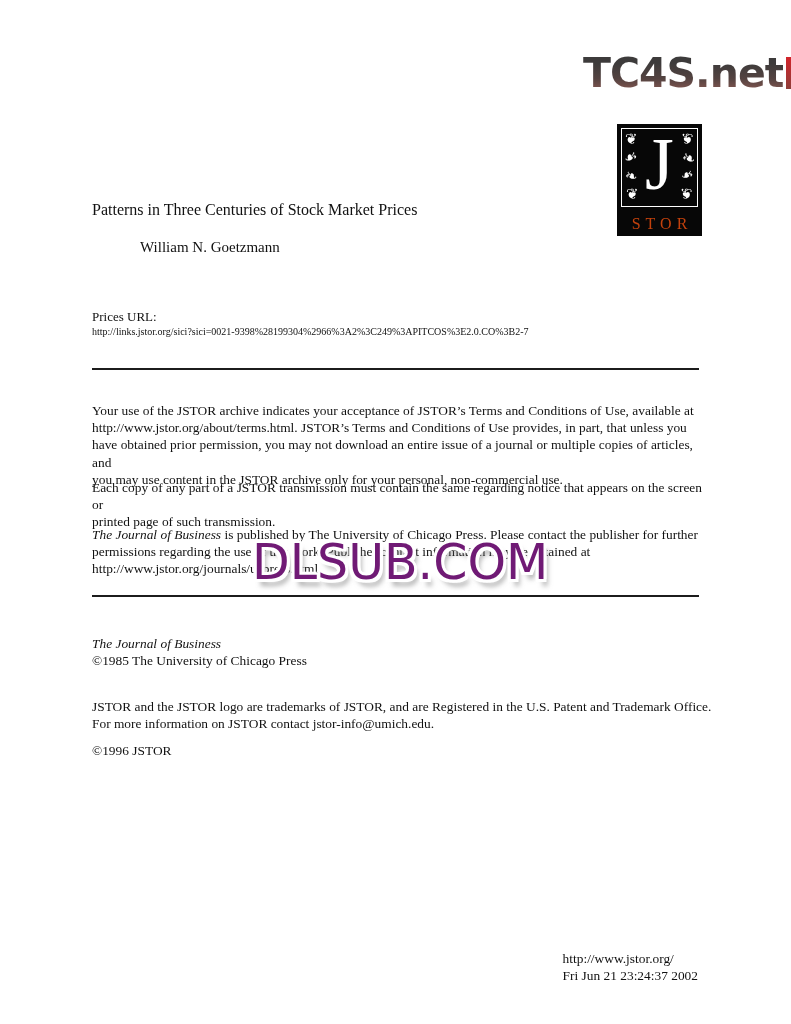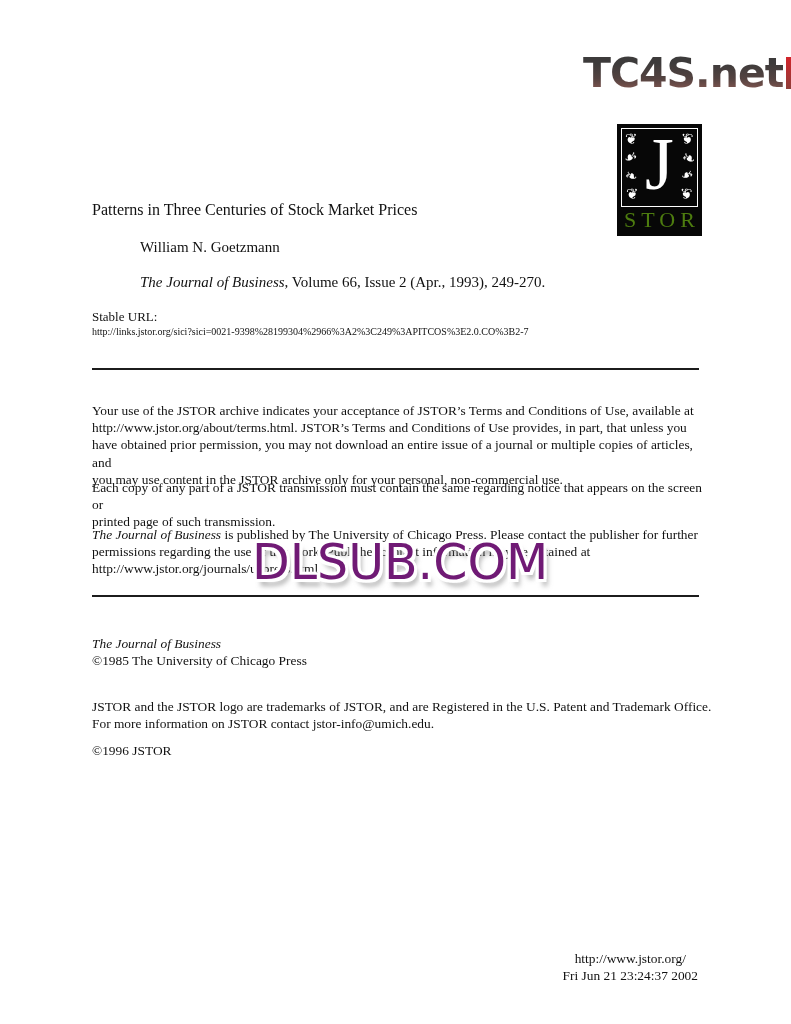--- a/index.html
+++ b/index.html
@@ -86,24 +86,24 @@
   .o5 { right: 8px; top: 44px; transform: rotate(-15deg) scaleX(-1); }
   .o6 { left: 9px;  top: 63px; }
   .o7 { right: 9px; top: 63px; transform: scaleX(-1); }
   .jstor-stor {
     position: absolute;
     left: 0;
     bottom: 3px;
     width: 100%;
     text-align: center;
     font-family: "Liberation Serif", serif;
-    font-size: 22px;
+    font-size: 16px;
     letter-spacing: 5px;
     text-indent: 5px;
-    color: #4d7c0f;
+    color: #c2410c;
   }
 
   
   .article-title {
     position: absolute;
     left: 92px;
     top: 153px;
     font-size: 16px;
     font-weight: normal;
   }
@@ -199,21 +199,21 @@
     left: 92px;
     top: 695px;
     font-size: 13.4px;
   }
 
   
   .footer-right {
     position: absolute;
     right: 93px;
     top: 902px;
-    text-align: center;
+    text-align: left;
     font-size: 13.4px;
     line-height: 17.2px;
   }
 
   
   .traders {
     position: absolute;
     left: 483px;
     top: 980px;
     font-family: "DejaVu Sans", sans-serif;
@@ -246,25 +246,22 @@
     <span class="ornament o4">❧</span>
     <span class="ornament o5">❧</span>
     <span class="ornament o6">❦</span>
     <span class="ornament o7">❦</span>
     <div class="jstor-j">J</div>
     <div class="jstor-stor">STOR</div>
   </div>
 
   <div class="article-title">Patterns in Three Centuries of Stock Market Prices</div>
   <div class="article-author">William N. Goetzmann</div>
-  <div class="article-citation">
-    <span class="italic">The Journal of Business</span><span>, Volume 66, Issue 2 (Apr., 1993), 249-270.</span>
-  </div>
-
-  <div class="stable-url-label">Stable URL:</div>
+
+  <div class="stable-url-label">Prices URL:</div>
   <div class="stable-url">http://links.jstor.org/sici?sici=0021-9398%28199304%2966%3A2%3C249%3APITCOS%3E2.0.CO%3B2-7</div>
 
   <div class="rule rule1"></div>
 
   <div class="para para1">Your use of the JSTOR archive indicates your acceptance of JSTOR’s Terms and Conditions of Use, available at
 http://www.jstor.org/about/terms.html.  JSTOR’s Terms and Conditions of Use provides, in part, that unless you
 have obtained prior permission, you may not download an entire issue of a journal or multiple copies of articles, and
 you may use content in the JSTOR archive only for your personal, non-commercial use.</div>
   <div class="para para2">Each copy of any part of a JSTOR transmission must contain the same regarding notice that appears on the screen or
 printed page of such transmission.</div>

